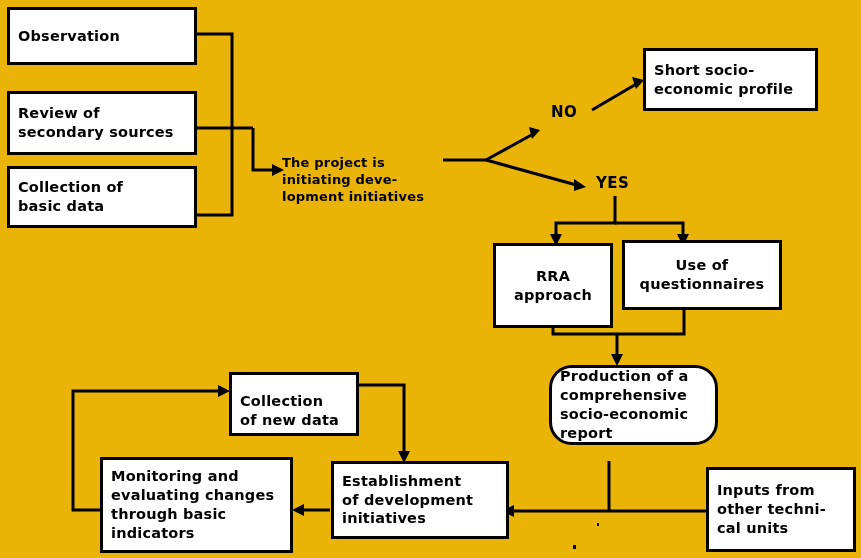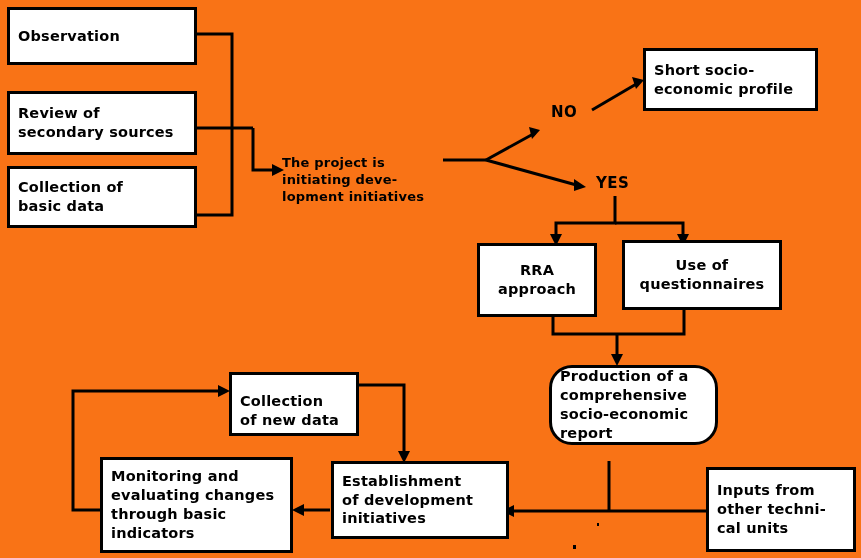--- a/index.html
+++ b/index.html
@@ -4,21 +4,21 @@
 <style>
   html, body {
     margin: 0;
     padding: 0;
     background: #ffffff;
   }
   #canvas {
     position: relative;
     width: 861px;
     height: 558px;
-    background: #f97316;
+    background: #eab308;
     overflow: hidden;
     font-family: "DejaVu Sans", sans-serif;
   }
   .node {
     position: absolute;
     box-sizing: border-box;
     border: 3px solid #000000;
     background: #ffffff;
     display: flex;
     align-items: center;
@@ -151,21 +151,21 @@
   </div>
   <div class="branch-label" style="left:596px; top:174px;">
     <span>YES</span>
   </div>
 
   <div class="node left" style="left:643px; top:48px; width:175px; height:63px;align-items:center;">
     <span>Short socio-
 economic profile</span>
   </div>
 
-  <div class="node center" style="left:477px; top:243px; width:120px; height:74px;">
+  <div class="node center" style="left:493px; top:243px; width:120px; height:85px;">
     <span>RRA
 approach</span>
   </div>
 
   <div class="node center" style="left:622px; top:240px; width:160px; height:70px;">
     <span>Use of
 questionnaires</span>
   </div>
 
   <div class="node left" style="left:549px; top:365px; width:169px; height:80px;border-radius:23px;">

